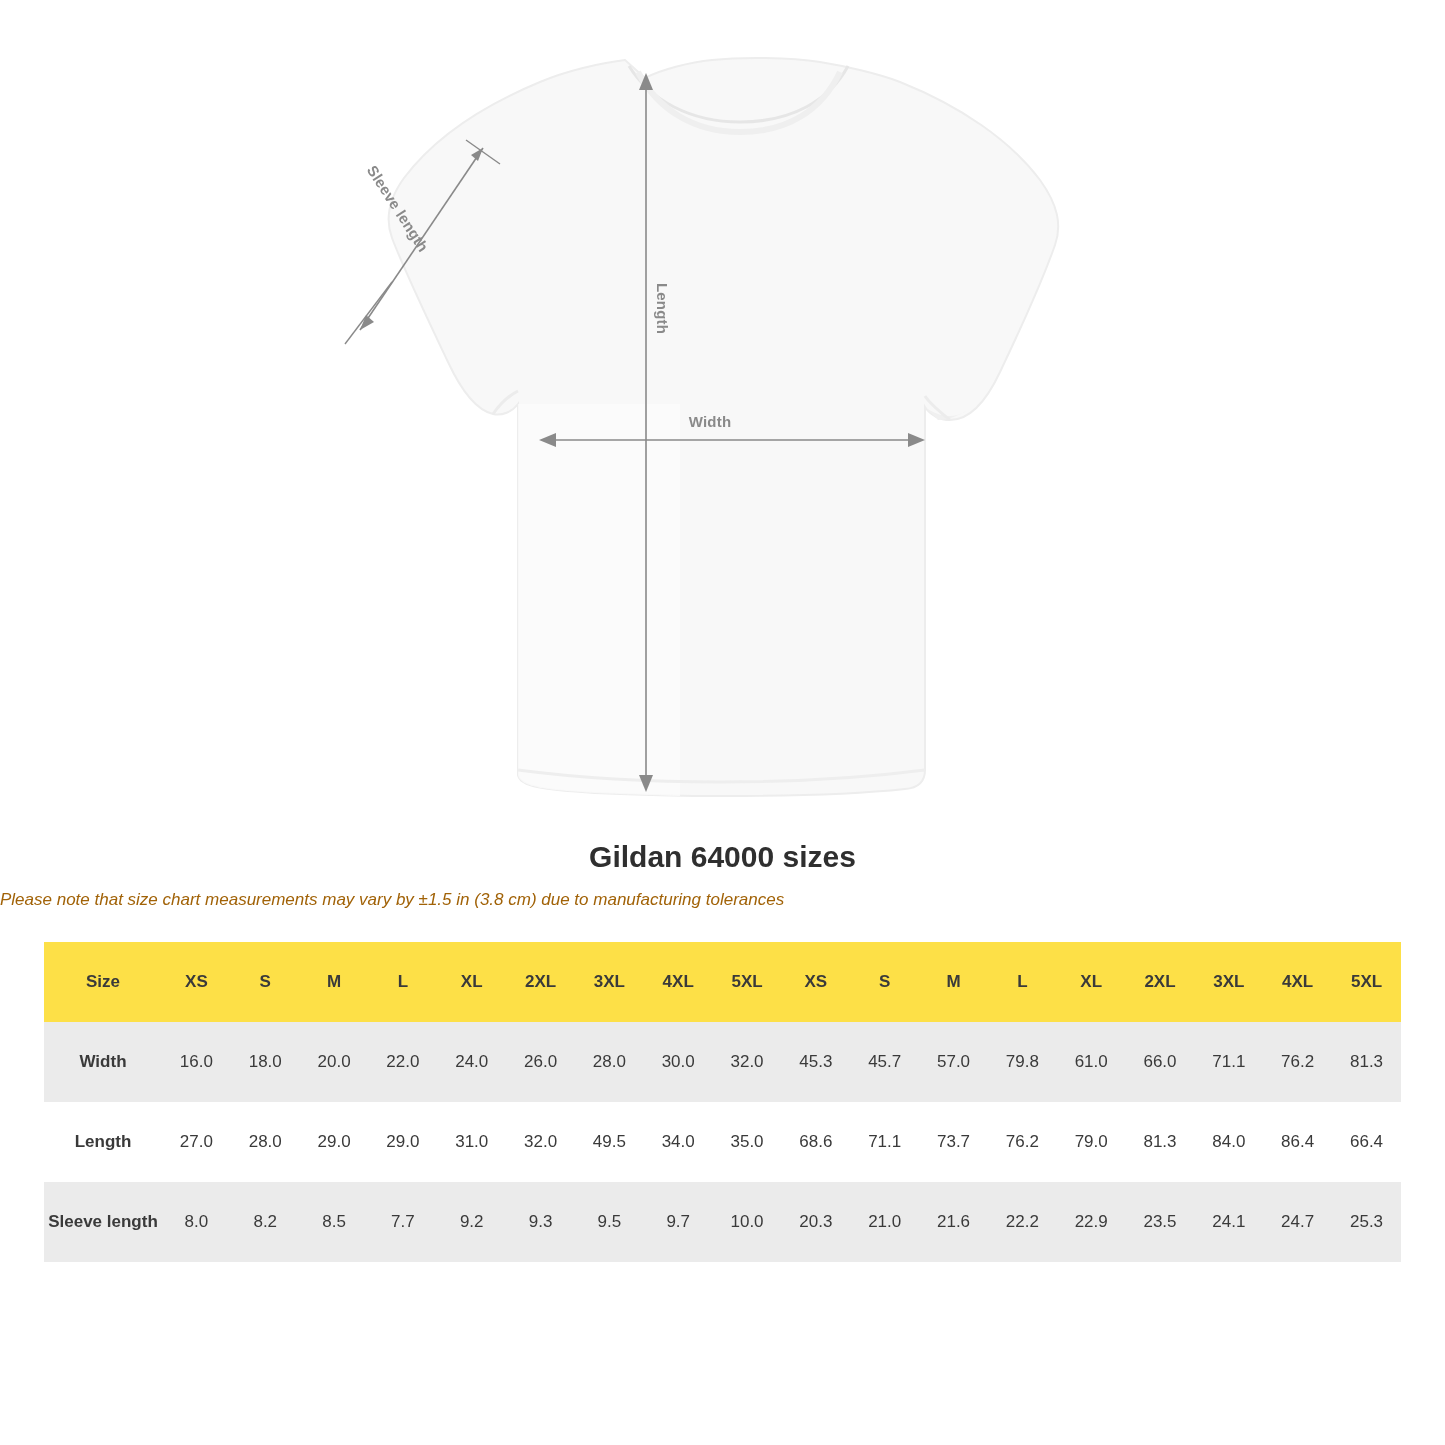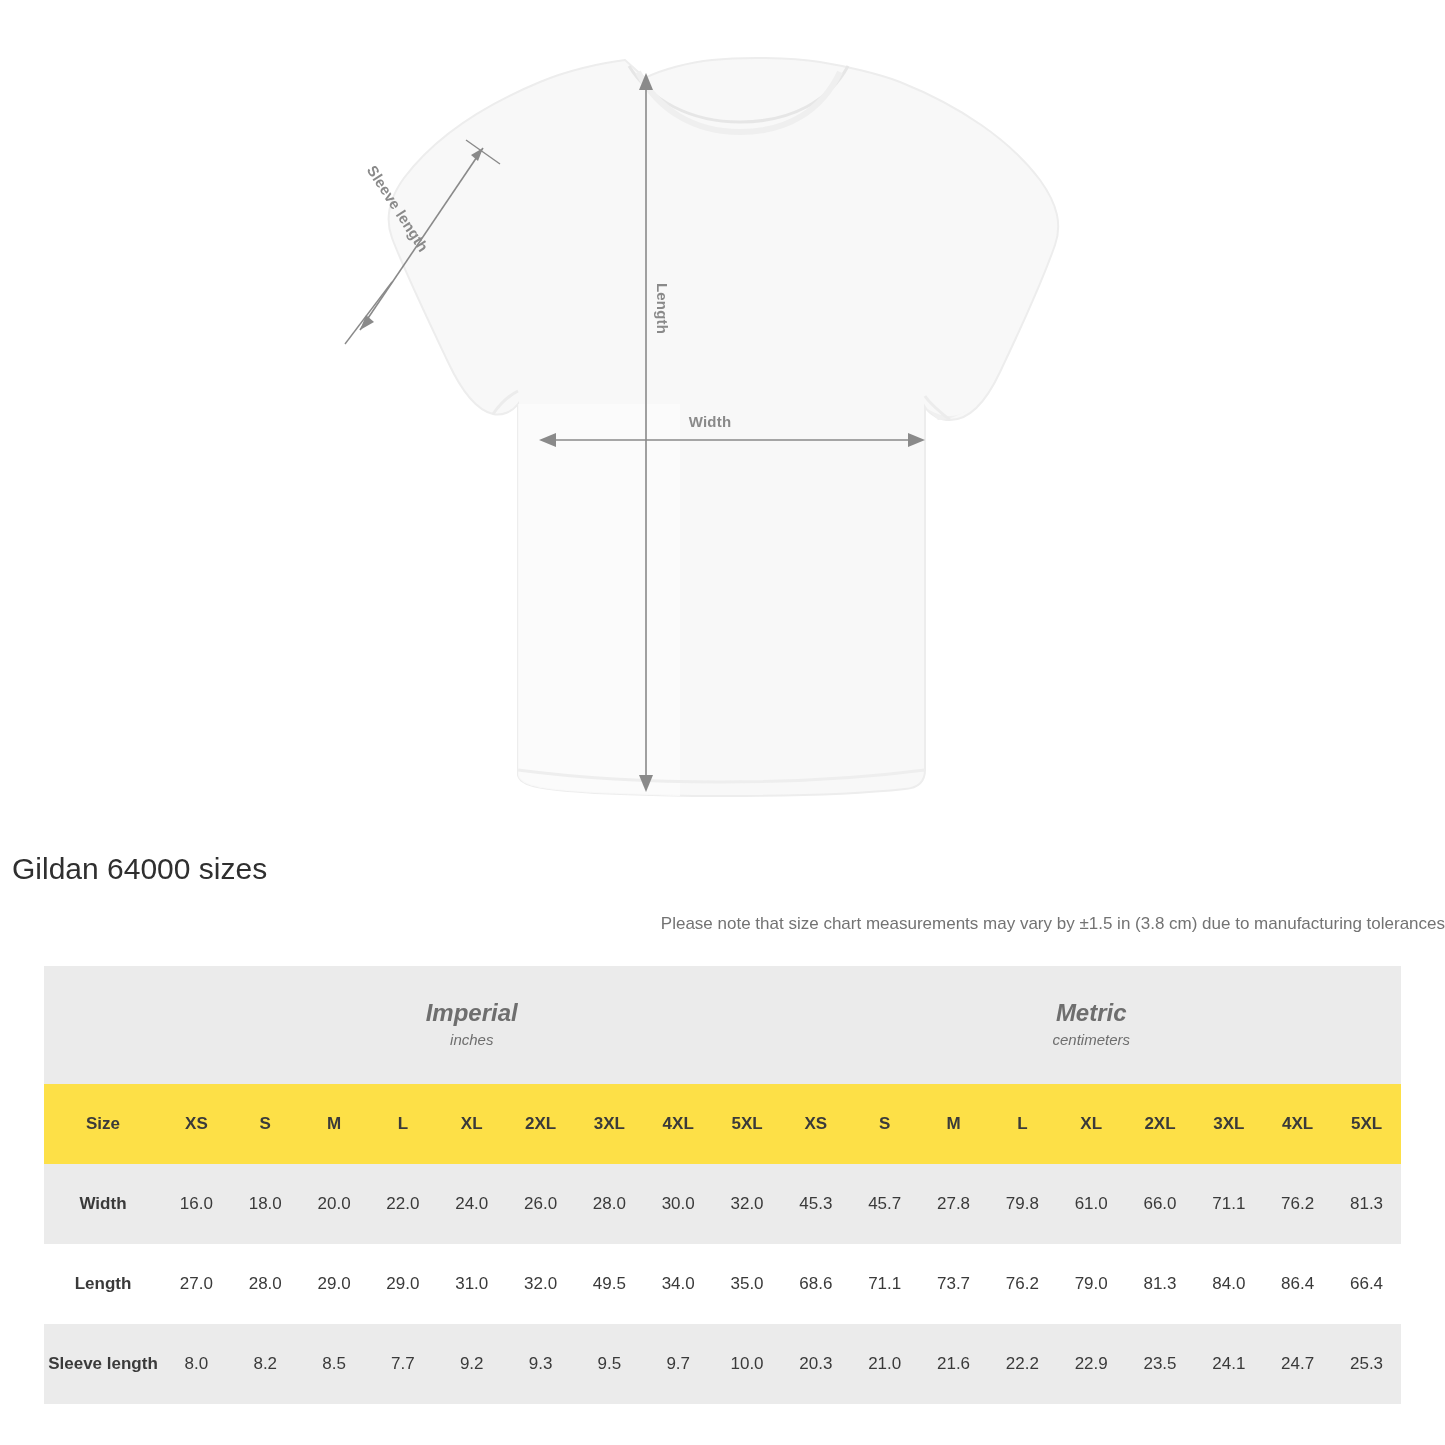--- a/index.html
+++ b/index.html
@@ -53,30 +53,32 @@
   }
   .dim-label.width {
     left: 665px;
     top: 413px;
     width: 90px;
     text-align: center;
   }
 
   
   .title {
+    text-align: center;
     font-size: 30px;
-    font-weight: normal;
+    font-weight: bold;
     color: #2f2f2f;
-    margin: 12px;
+    margin: 0;
     padding: 10px 0 0 0;
   }
   .subtitle {
-    text-align: right;
+    text-align: left;
     font-size: 17px;
-    color: #737373;
+    font-style: italic;
+    color: #a16207;
     margin: 0;
     padding: 16px 0 0 0;
   }
 
   
   .table-wrap {
     padding: 32px 44px 0 44px;
     box-sizing: border-box;
     width: 1445px;
   }
@@ -219,31 +221,20 @@
         <col>
         <col>
         <col>
         <col>
         <col>
         <col>
         <col>
         <col>
       </colgroup>
     <tbody>
-      <tr>
-        <td class="unit-head"></td>
-        <td class="unit-head" id="imperial-head" colspan="9">
-          <div class="unit-title">Imperial</div>
-          <div class="unit-sub">inches</div>
-        </td>
-        <td class="unit-head" id="metric-head" colspan="9">
-          <div class="unit-title">Metric</div>
-          <div class="unit-sub">centimeters</div>
-        </td>
-      </tr>
       <tr class="row-head" id="size-row">
         <td class="row-label">Size</td>
 
       <td>XS</td>
           <td>S</td>
           <td>M</td>
           <td>L</td>
           <td>XL</td>
           <td>2XL</td>
           <td>3XL</td>
@@ -266,21 +257,21 @@
           <td>18.0</td>
           <td>20.0</td>
           <td>22.0</td>
           <td>24.0</td>
           <td>26.0</td>
           <td>28.0</td>
           <td>30.0</td>
           <td>32.0</td>
           <td>45.3</td>
           <td>45.7</td>
-          <td>27.8</td>
+          <td>57.0</td>
           <td>79.8</td>
           <td>61.0</td>
           <td>66.0</td>
           <td>71.1</td>
           <td>76.2</td>
           <td>81.3</td>
         </tr>
         <tr class="plain">
           <td class="row-label">Length</td>
           <td>27.0</td>

